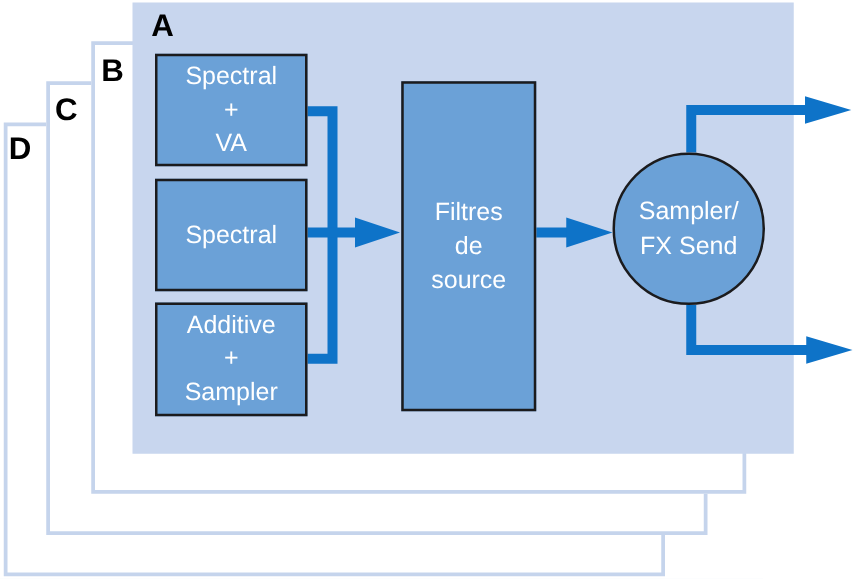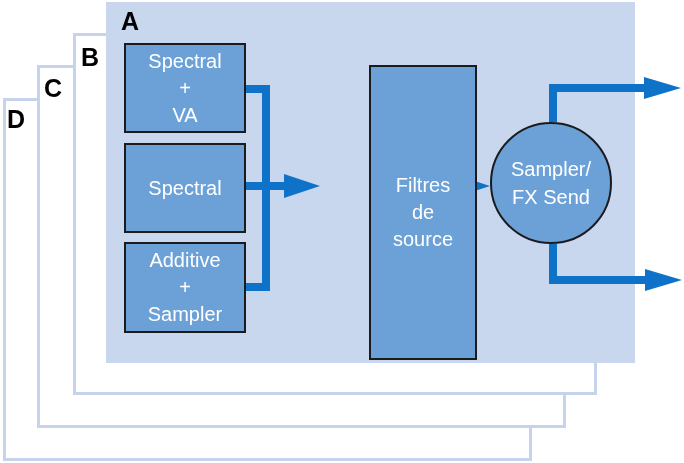--- a/index.html
+++ b/index.html
@@ -67,21 +67,21 @@
     align-items: center;
     justify-content: center;
     text-align: center;
     font-size: 20px;
     line-height: 27px;
     white-space: pre-line;
   }
   .node-additive { left: 124px; top: 43px;  width: 122px; height: 90px; }
   .node-spectral { left: 124px; top: 143px; width: 122px; height: 90px; }
   .node-granular { left: 124px; top: 242px; width: 122px; height: 91px; }
-  .node-filtres  { left: 321px; top: 65px;  width: 108px; height: 295px; margin-left: 48px; }
+  .node-filtres  { left: 321px; top: 65px;  width: 108px; height: 264px; }
   .node-circle   { left: 490px; top: 122px; width: 122px; height: 122px; border-radius: 50%; line-height: 28px; }
 </style>
 </head>
 <body>
 
 <div class="canvas">
 
   <div class="layer-panel panel-d"></div>
   <div class="layer-panel panel-c"></div>
   <div class="layer-panel panel-b"></div>

